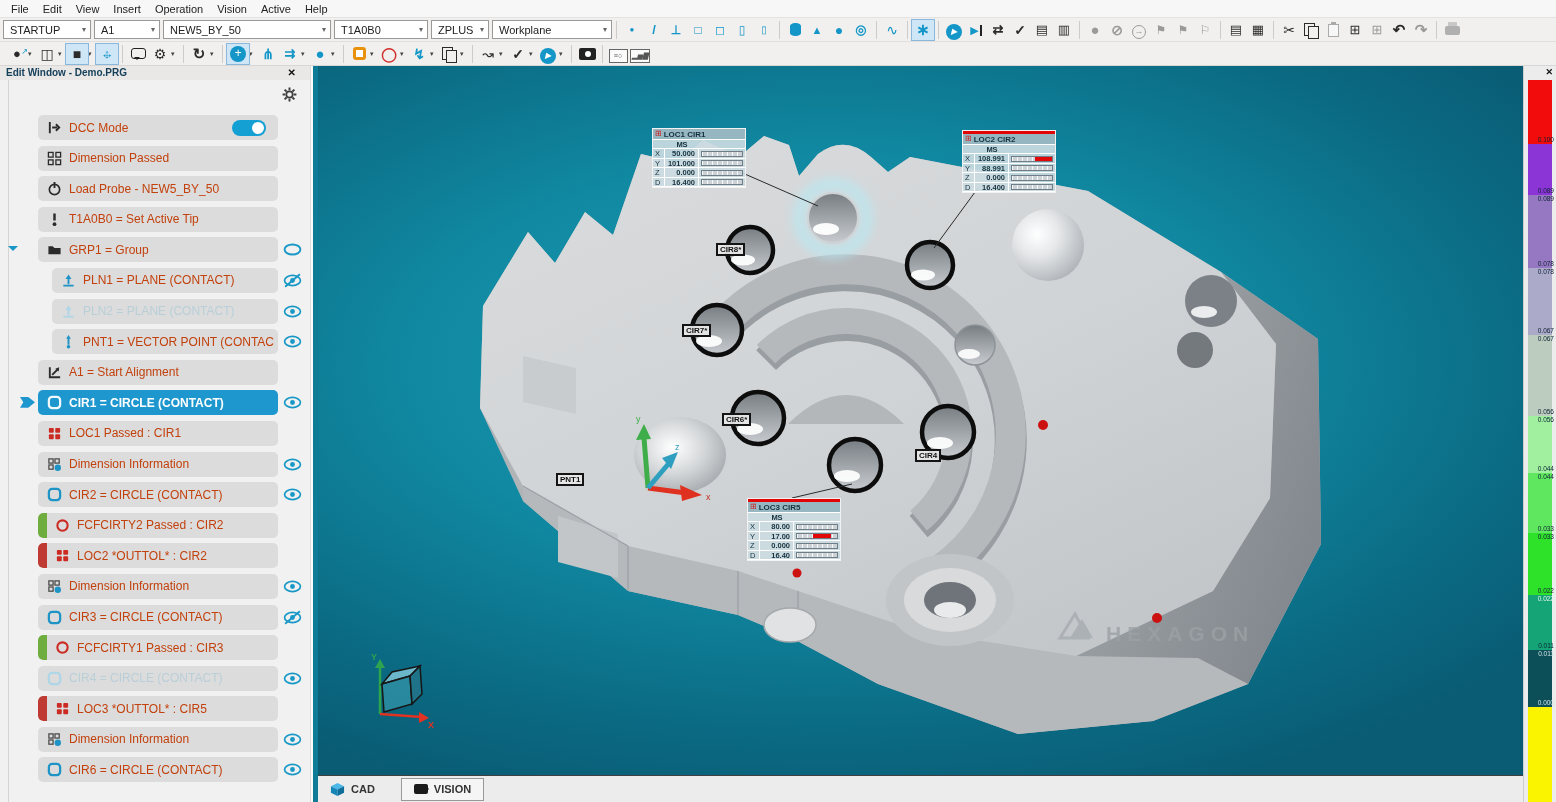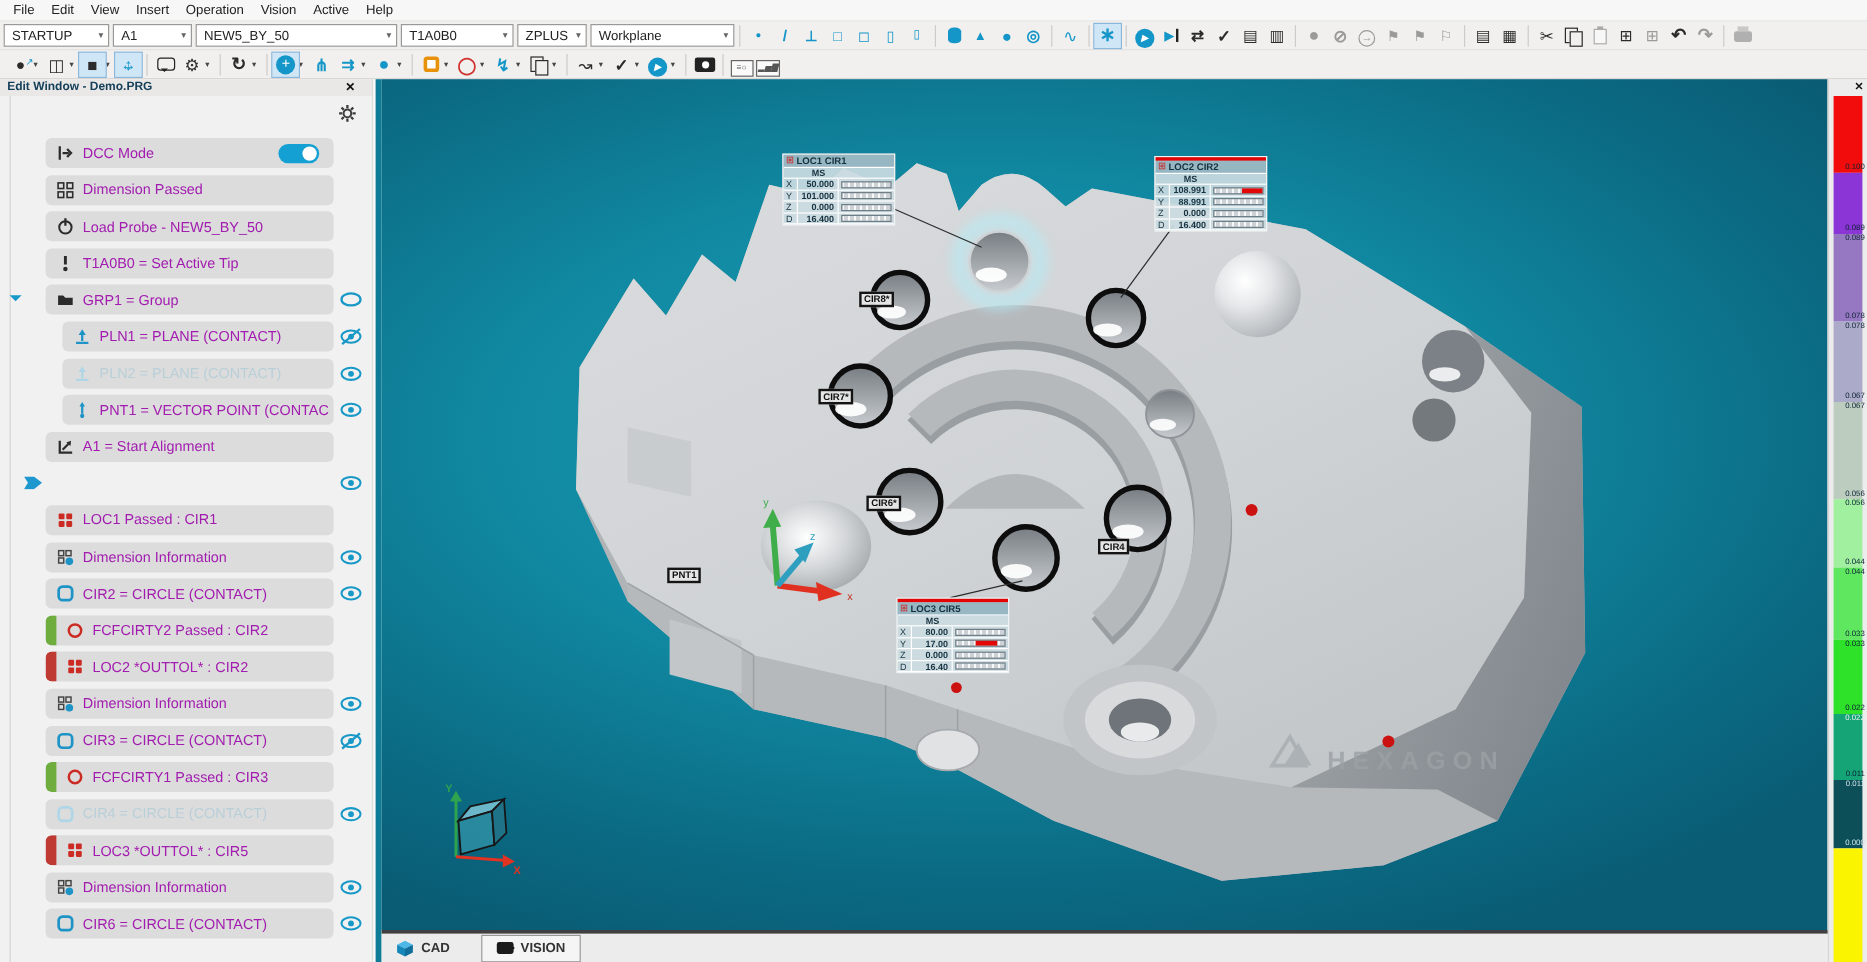--- a/index.html
+++ b/index.html
@@ -45,21 +45,21 @@
   .ic-playbar::after { content:''; display:inline-block; width:2px; height:11px; background:#222; margin-left:1px; vertical-align:-2px; }
 
   
   #sidebar { position:absolute; left:0; top:66px; width:310px; height:736px; background:#f1f1f1; overflow:hidden; }
   #sidebar::before { content:''; position:absolute; left:8px; top:14px; bottom:0; width:1px; background:#d5d5d5; }
   #sb-title { position:relative; height:14px; background:#e9e8e7; font-size:10px; font-weight:bold; color:#16405a; padding:1px 0 0 6px; }
   #sb-close { position:absolute; right:14px; top:1px; font-size:10px; color:#111; font-weight:bold; cursor:pointer; }
   #sb-gear { position:absolute; right:12px; top:20px; width:17px; height:17px; color:#3c3c3c; cursor:pointer; }
   #sb-items { position:absolute; left:0; top:49px; width:310px; }
   .row { position:relative; height:25px; margin-bottom:5.6px; }
-  .it { position:absolute; left:38px; width:240px; height:25px; background:#dcdcdc; border-radius:5px; display:flex; align-items:center; gap:7px; padding-left:9px; font-size:12px; color:#a21caf; white-space:nowrap; overflow:hidden; cursor:pointer; }
+  .it { position:absolute; left:38px; width:240px; height:25px; background:#dcdcdc; border-radius:5px; display:flex; align-items:center; gap:7px; padding-left:9px; font-size:12px; color:#c2410c; white-space:nowrap; overflow:hidden; cursor:pointer; }
   .row.ind .it { left:52px; width:226px; }
   .row.sel .it { background:#1e97cf; color:#fff; font-weight:bold; }
   .row.dim .it { color:#b9cfd8; }
   .row .ic { width:15px; height:15px; flex:0 0 15px; }
   .ic-t { color:#1e93c6; } .ic-k { color:#2b2b2b; } .ic-r { color:#cc2b24; }
   .row.dim .ic-t { color:#aed6e6; }
   .row.sel .ic-t { color:#eef8fd; }
   .lbar { position:absolute; left:0; top:0; bottom:0; width:9px; border-radius:5px 0 0 5px; }
   .lbar.g { background:#6fae3e; } .lbar.r { background:#bf3a32; }
   .hasbar .it { padding-left:17px; }
@@ -94,21 +94,21 @@
   .ml-bar i.rm::after { content:''; position:absolute; left:40%; top:0; bottom:0; width:45%; background:#e20808; }
 
   
   #colorbar { position:absolute; left:1523px; top:66px; width:33px; height:736px; background:#ececec; border-left:1px solid #cfcfcf; }
   #cb-close { position:absolute; right:3px; top:1px; font-size:9px; font-weight:bold; color:#111; cursor:pointer; }
   #cb-bands { position:absolute; left:4px; top:14px; width:24px; }
   #cb-bands div { width:24px; }
   .cb-lab { position:absolute; right:2px; font-size:6.5px; color:#0d2235; line-height:7px; }
 
   
-  #tabbar { position:absolute; left:318px; top:775px; width:1205px; height:27px; background:#ececec; border-top:3px solid #404040; display:flex; align-items:center; }
+  #tabbar { position:absolute; left:318px; top:775px; width:1205px; height:27px; background:#ececec; border-top:1px solid #404040; display:flex; align-items:center; }
   .tab { display:flex; align-items:center; gap:6px; font-size:11px; font-weight:bold; color:#333; padding:0 12px; height:24px; cursor:pointer; }
   .tab.boxed { border:1px solid #999; background:#f5f5f5; height:23px; margin-left:14px; }
   .cadcube { width:15px; height:15px; }
   .ic-vcam { display:inline-block; width:14px; height:10px; background:#1b1b1b; border-radius:2px; position:relative; }
   .ic-vcam::after { content:''; position:absolute; right:-4px; top:2px; border:3px solid transparent; border-left-color:#1b1b1b; }
 </style>
 </head>
 <body>
 
 <svg width="0" height="0" style="position:absolute">
@@ -427,20 +427,26 @@
           <div class="it">
             <svg class="ic ic-k">
               <use href="#s-aln"></use>
             </svg>
             <span>A1 = Start Alignment</span>
           </div>
         </div>
 
       <div class="row sel">
           <span class="marker"></span>
+          <div class="it">
+            <svg class="ic ic-t">
+              <use href="#s-cir"></use>
+            </svg>
+            <span>CIR1 = CIRCLE (CONTACT)</span>
+          </div>
           <svg class="eye">
             <use href="#s-eye"></use>
           </svg>
         </div>
 
       <div class="row">
           <div class="it">
             <svg class="ic">
               <use href="#s-loc"></use>
             </svg>

